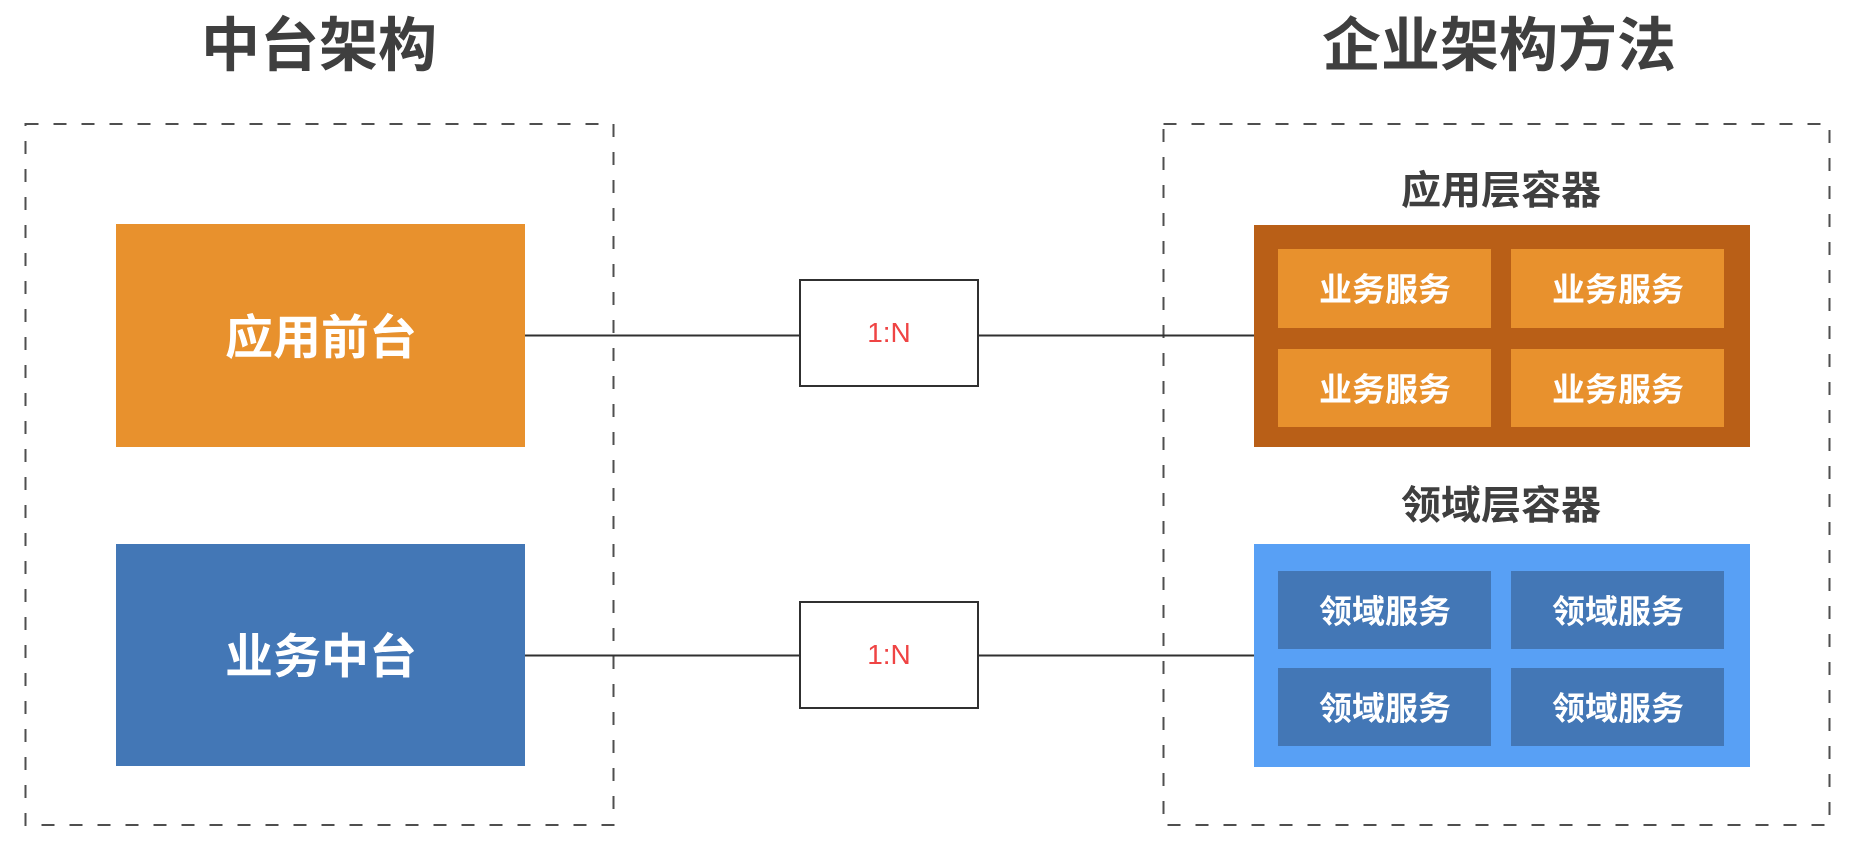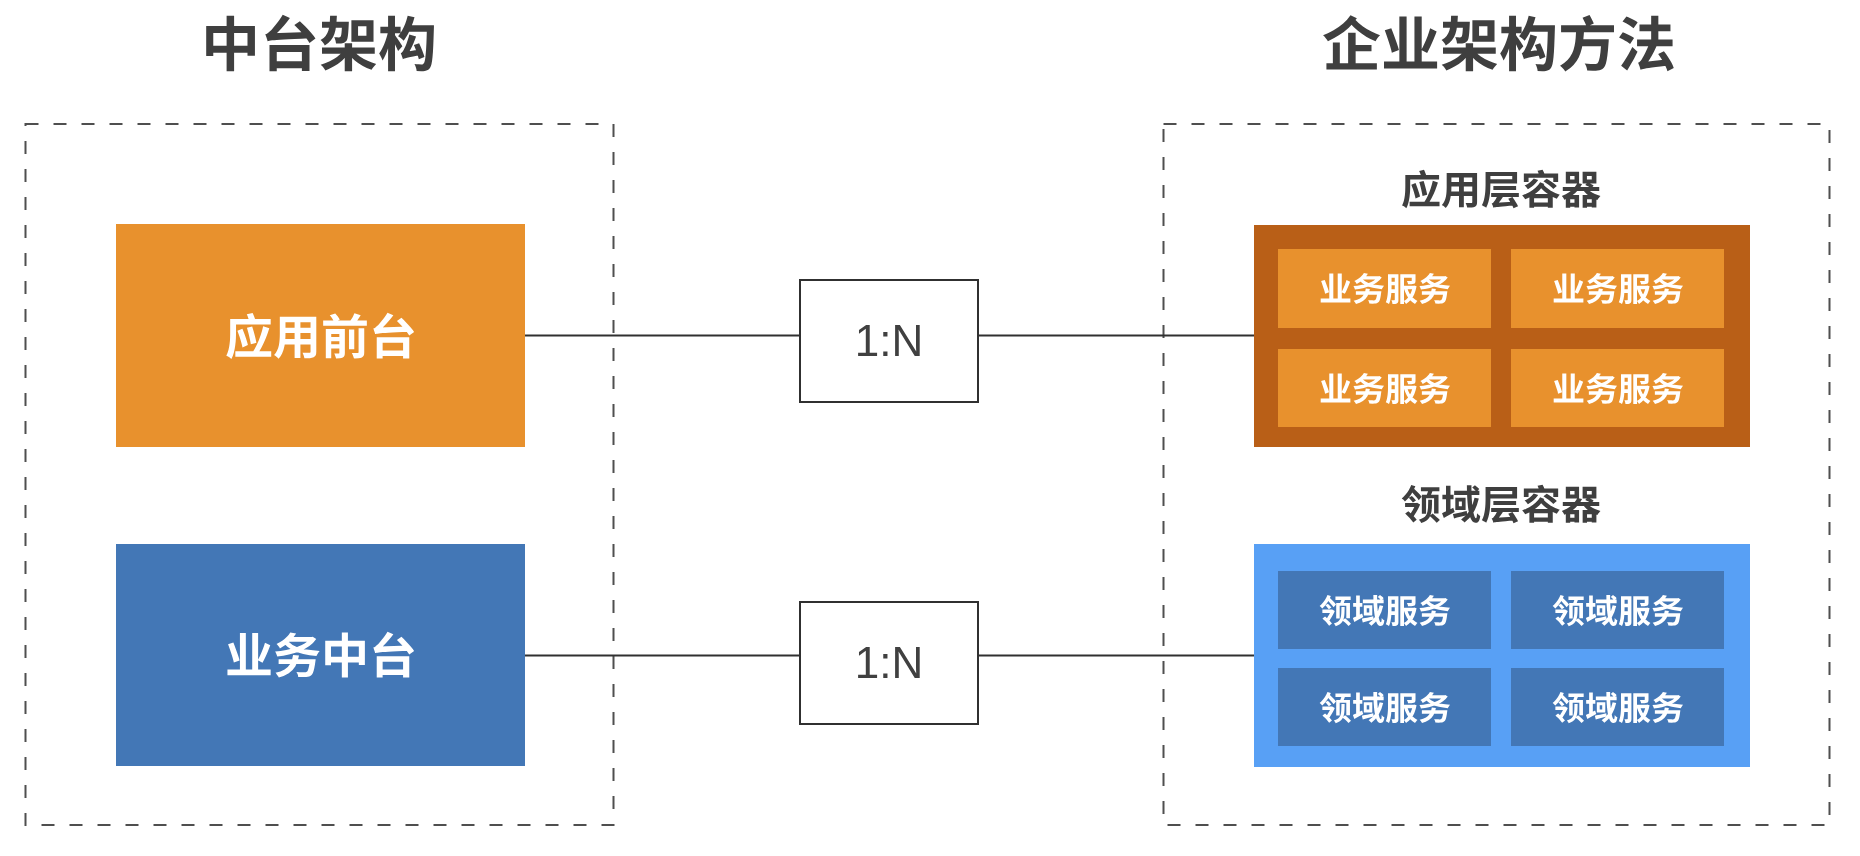--- a/index.html
+++ b/index.html
@@ -11,22 +11,22 @@
   .cjk svg { display: block; }
 
   .title { color: #3F3F3F; font-size: 59px; }
   .title-left  { left: 201px; top: 14px; width: 236px; height: 59px; }
   .title-right { left: 1322px; top: 14px; width: 354px; height: 59px; }
 
   .big-box { width: 409px; color: #FFFFFF; font-size: 48px; }
   .box-front { left: 116px; top: 224px; height: 223px; background: #E8912D; }
   .box-mid   { left: 116px; top: 544px; height: 222px; background: #4377B6; }
 
-  .conn-box { left: 799px; width: 180px; height: 124px; background: #FFFFFF;
-              border: 2px solid #303030; color: #404040; font-size: 44px; }
+  .conn-box { left: 799px; width: 180px; height: 108px; background: #FFFFFF;
+              border: 2px solid #303030; color: #ef4444; font-size: 28px; }
   .conn-box-1 { top: 279px; }
   .conn-box-2 { top: 601px; }
 
   .section-label { color: #3F3F3F; font-size: 40px; width: 200px; height: 40px; }
   .label-app    { left: 1401px; top: 169px; }
   .label-domain { left: 1401px; top: 484px; }
 
   .container { left: 1254px; width: 496px; }
   .container-app    { top: 225px; height: 222px; background: #B95F17; }
   .container-domain { top: 544px; height: 223px; background: #58A0F5; }

